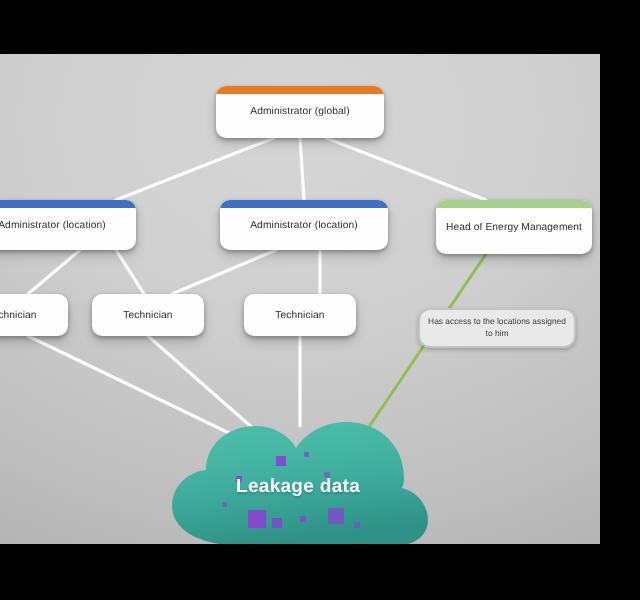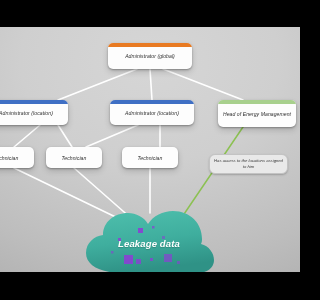--- a/index.html
+++ b/index.html
@@ -37,21 +37,20 @@
   
   #canvas {
     position: absolute;
     left: 0;
     top: 27px;
     width: 300px;
     height: 245px;
     overflow: hidden;
     background:
       radial-gradient(120% 115% at 50% 14%, #d6d6d6 0%, #cfcfcf 36%, #bdbdbd 72%, #ababab 100%);
-    font-style: italic;
   }
 
   #edges {
     position: absolute;
     left: 0;
     top: 0;
     width: 300px;
     height: 245px;
     z-index: 1;
   }

